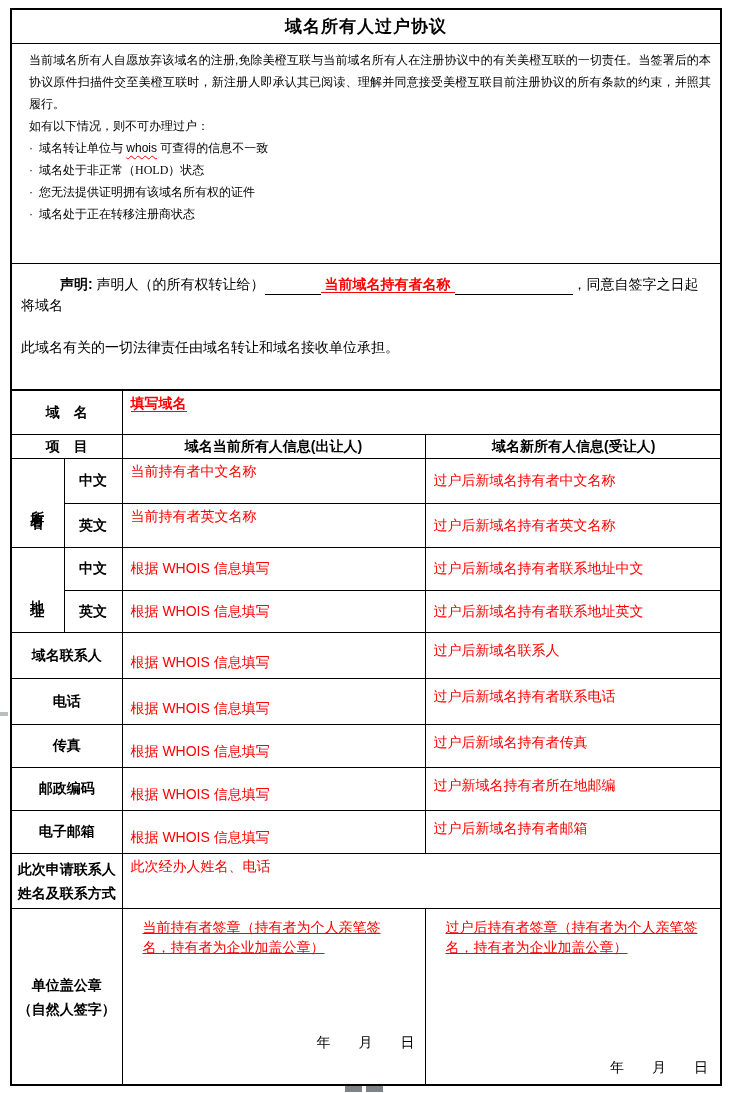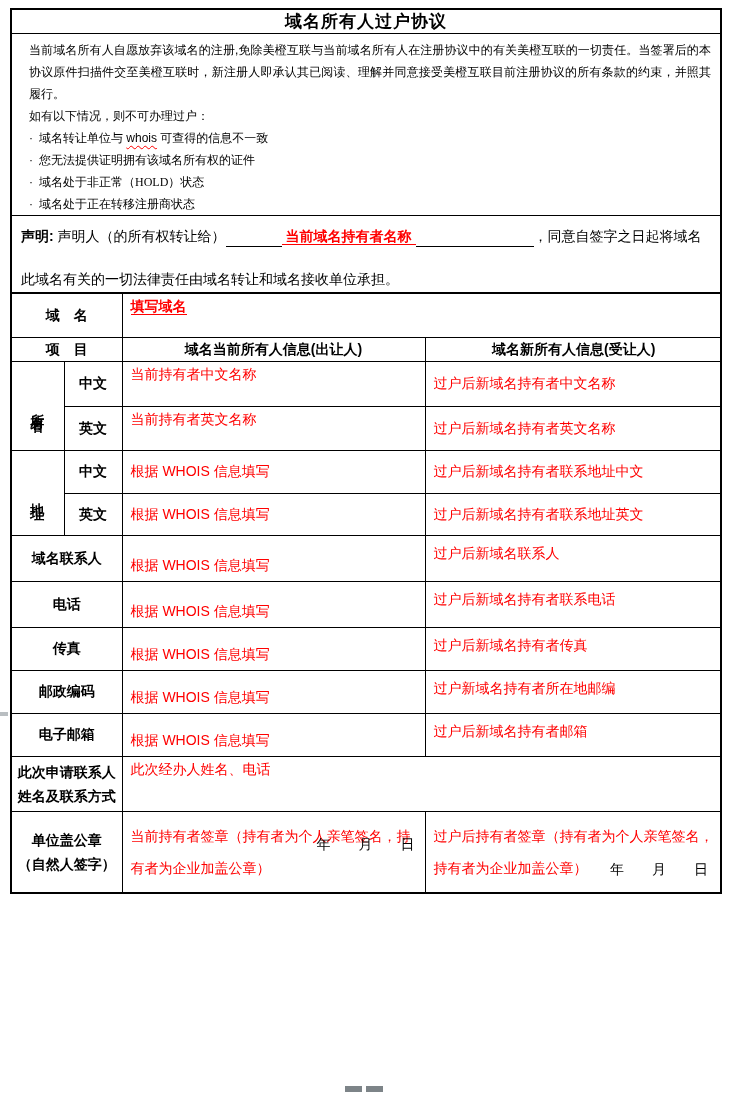--- a/index.html
+++ b/index.html
@@ -1,63 +1,63 @@
 <!DOCTYPE html>
 <html><head>
 <meta charset="utf-8">
 <style>
   * { margin: 0; padding: 0; box-sizing: border-box; }
   html, body { background: #ffffff; }
   body { font-family: "Liberation Sans", "DejaVu Sans", sans-serif; color: #000; }
   .page { position: relative; width: 730px; height: 1093px; background: #fff; overflow: hidden; }
 
   .doc {
-    position: absolute; left: 10px; top: 8px; width: 712px; height: 886px;
+    position: absolute; left: 10px; top: 8px; width: 712px; height: 1078px;
     border: 2px solid #000; display: flex; flex-direction: column; background: #fff;
   }
 
   .title-cell {
     height: 34px; border-bottom: 1px solid #000;
     display: flex; align-items: center; justify-content: center;
     font-size: 17px; font-weight: bold; letter-spacing: 1px;
   }
 
   .intro-cell { height: 220px; border-bottom: 1px solid #000; padding: 5px 9px 0 17px; font-size: 12px; line-height: 22px; }
   .intro-cell .para { text-align: justify; }
   .bullet-line { line-height: 22px; }
   .bullet-marker { display: inline-block; width: 10px; }
   .word-en { font-family: "Liberation Serif", "DejaVu Serif", serif; }
   .spellcheck { text-decoration: underline wavy #ff0000; text-decoration-thickness: 1px; text-underline-offset: 3px; }
 
   .declare-cell { height: 126px; border-bottom: 1px solid #000; padding: 2px 9px 0 9px; font-size: 14px; }
   .declare-line1 { margin-top: 8px; line-height: 20px; }
   .declare-line2 { margin-top: 31px; line-height: 20px; }
   .declare-line3 { margin-top: 22px; line-height: 20px; }
-  .bold { font-weight: bold; }
+  .bold { font-weight: bold; margin-left: 39px; }
   .blank { display: inline-block; border-bottom: 1px solid #000; height: 16px; vertical-align: bottom; }
   .fill-red { color: #ff0000; border-bottom: 1px solid #ff0000; padding: 0 4px; font-weight: bold; }
 
   table.grid { width: 100%; flex: 1; border-collapse: collapse; table-layout: fixed; }
   table.grid td { border: 1px solid #000; font-size: 14px; overflow: hidden; }
   table.grid tr td:first-child { border-left: none; }
   table.grid tr td.edge-r { border-right: none; }
   table.grid tr:last-child td { border-bottom: none; }
 
   td.lbl { font-weight: bold; text-align: center; vertical-align: middle; }
   td.vert-lbl { font-weight: bold; text-align: center; vertical-align: middle; }
   .vert-txt { writing-mode: vertical-lr; text-orientation: upright; display: inline-block; letter-spacing: 3px; line-height: 1; }
   td.red-cell { color: #ff0000; padding: 4px 8px; }
   td.v-top { vertical-align: top; margin-top: 40px; }
   td.v-mid { vertical-align: middle; }
   td.v-bot { vertical-align: bottom; padding-bottom: 6px; }
   td.pad-top { vertical-align: top; padding-top: 9px; }
   .red-underline { color: #ff0000; border-bottom: 1px solid #ff0000; font-weight: bold; }
   .two-line { line-height: 24px; }
 
-  td.sig-cell { position: relative; color: #ff0000; vertical-align: top; padding: 8px 8px; line-height: 32px; }
+  td.sig-cell { position: relative; color: #ff0000; vertical-align: top; padding: 8px 20px; line-height: 20px; text-decoration: underline; }
   .sig-date { position: absolute; color: #000; font-size: 14px; }
   .sig-date.left-date { right: 10px; bottom: 32px; }
   .sig-date.right-date { right: 14px; bottom: 7px; }
 
   .artifact { position: absolute; background: #7d8488; }
   .artifact.bar-a { left: 345px; top: 1086px; width: 17px; height: 6px; }
   .artifact.bar-b { left: 366px; top: 1086px; width: 17px; height: 6px; }
   .artifact.left-tick { left: 0; top: 712px; width: 8px; height: 4px; background: #b9bec1; }
 </style>
 </head>
@@ -65,22 +65,22 @@
 
 <div class="page">
   <div class="doc">
 
     <div class="title-cell">域名所有人过户协议</div>
 
     <div class="intro-cell">
       <div class="para">当前域名所有人自愿放弃该域名的注册,免除美橙互联与当前域名所有人在注册协议中的有关美橙互联的一切责任。当签署后的本协议原件扫描件交至美橙互联时，新注册人即承认其已阅读、理解并同意接受美橙互联目前注册协议的所有条款的约束，并照其履行。</div>
       <div class="bullet-line">如有以下情况，则不可办理过户：</div>
       <div class="bullet-line"><span class="bullet-marker">·</span><span>域名转让单位与 </span><span class="spellcheck">whois</span><span> 可查得的信息不一致</span></div>
+      <div class="bullet-line"><span class="bullet-marker">·</span><span>域名处于非正常（</span><span class="word-en">HOLD</span><span>）状态</span></div>
       <div class="bullet-line"><span class="bullet-marker">·</span><span>您无法提供证明拥有该域名所有权的证件</span></div>
-      <div class="bullet-line"><span class="bullet-marker">·</span><span>域名处于非正常（</span><span class="word-en">HOLD</span><span>）状态</span></div>
       <div class="bullet-line"><span class="bullet-marker">·</span><span>域名处于正在转移注册商状态</span></div>
     </div>
 
     <div class="declare-cell">
       <div class="declare-line1">
         <span class="bold">声明:</span><span> 声明人（的所有权转让给）</span><span class="blank" style="width:56px"></span><span class="fill-red">当前域名持有者名称</span><span class="blank" style="width:118px"></span><span>，同意自签字之日起将域名</span>
       </div>
       <div class="declare-line3">此域名有关的一切法律责任由域名转让和域名接收单位承担。</div>
     </div>
 

